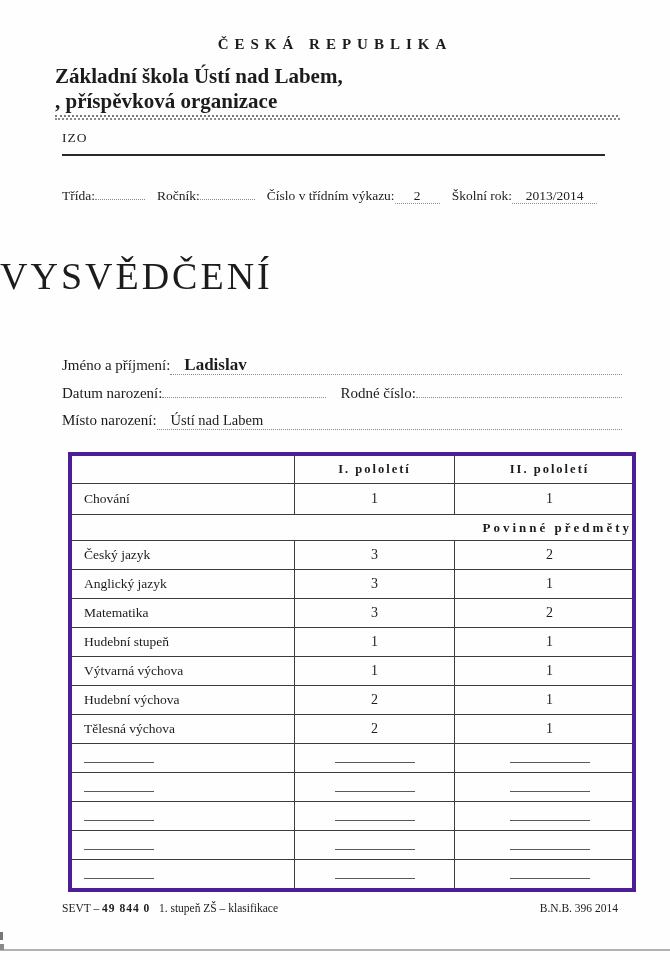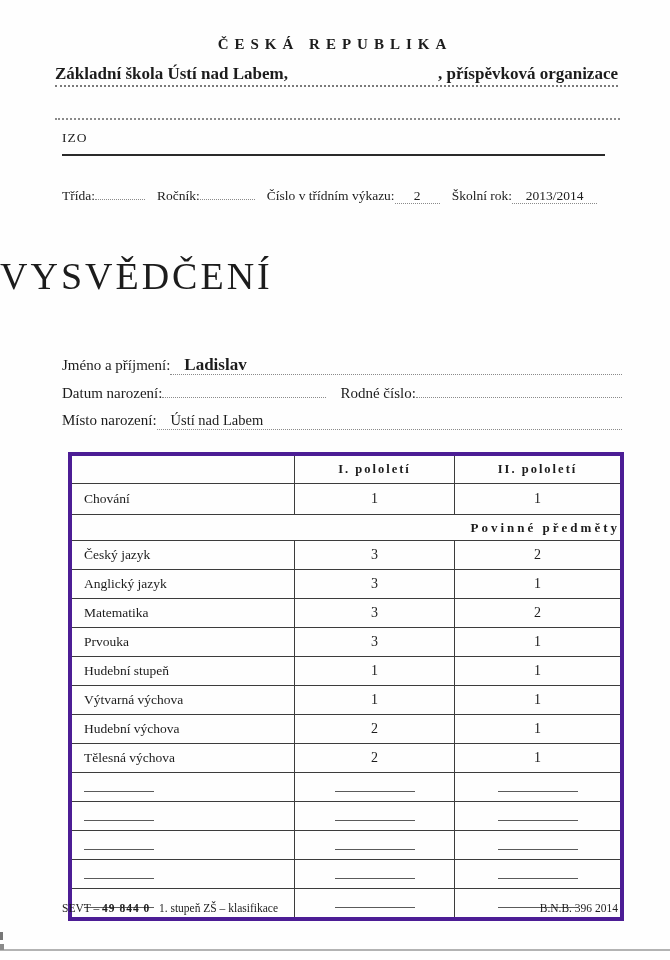--- a/index.html
+++ b/index.html
@@ -15,21 +15,21 @@
   .country{
     position:absolute;top:36px;left:0;right:0;
     text-align:center;
     font-size:15px;font-weight:bold;letter-spacing:6px;
   }
   .school-line{
     position:absolute;top:64px;left:55px;right:52px;
     display:flex;justify-content:space-between;align-items:baseline;
     border-bottom:2px dotted #7a7a7a;
     padding-bottom:1px;
-    font-size:17px;font-weight:bold;
+    font-size:21px;font-weight:bold;flex-direction:column;
   }
   .blank-dotted{
     position:absolute;top:106px;left:55px;right:50px;height:12px;
     border-bottom:2px dotted #8a8a8a;
   }
   .izo-line{
     position:absolute;top:130px;left:62px;right:65px;
     border-bottom:2px solid #2a2a2a;
     padding-bottom:8px;
     font-size:13.5px;letter-spacing:1px;
@@ -82,21 +82,21 @@
   table.grades td{
     border:1px solid #3c3c3c;
     padding:0;
     vertical-align:middle;
     font-size:13.5px;
     height:28px;
   }
   table.grades{border:4px solid #4c1d95;}
   table.grades td.c1{width:210px;padding-left:12px;}
   table.grades td.c2{width:159px;text-align:center;}
-  table.grades td.c3{width:165px;text-align:center;}
+  table.grades td.c3{width:165px;text-align:center;padding-left:12px;}
   tr.hdr td{
     height:27px;
     font-weight:bold;font-size:12.5px;letter-spacing:2px;
     text-align:center;
   }
   tr.behavior td{height:30px;}
   tr.section td{
     height:25px;text-align:right;
     font-weight:bold;font-size:13px;letter-spacing:3px;
     padding-left:0;
@@ -206,25 +206,20 @@
       <td class="c1">Anglický jazyk</td>
       <td class="c2"><span class="grade">3</span></td>
       <td class="c3"><span class="grade">1</span></td>
     </tr>
     <tr>
       <td class="c1">Matematika</td>
       <td class="c2"><span class="grade">3</span></td>
       <td class="c3"><span class="grade">2</span></td>
     </tr>
     <tr>
-      <td class="c1">Prvouka</td>
-      <td class="c2"><span class="grade">3</span></td>
-      <td class="c3"><span class="grade">1</span></td>
-    </tr>
-    <tr>
       <td class="c1">Hudební stupeň</td>
       <td class="c2"><span class="grade">1</span></td>
       <td class="c3"><span class="grade">1</span></td>
     </tr>
     <tr>
       <td class="c1">Výtvarná výchova</td>
       <td class="c2"><span class="grade">1</span></td>
       <td class="c3"><span class="grade">1</span></td>
     </tr>
     <tr>

